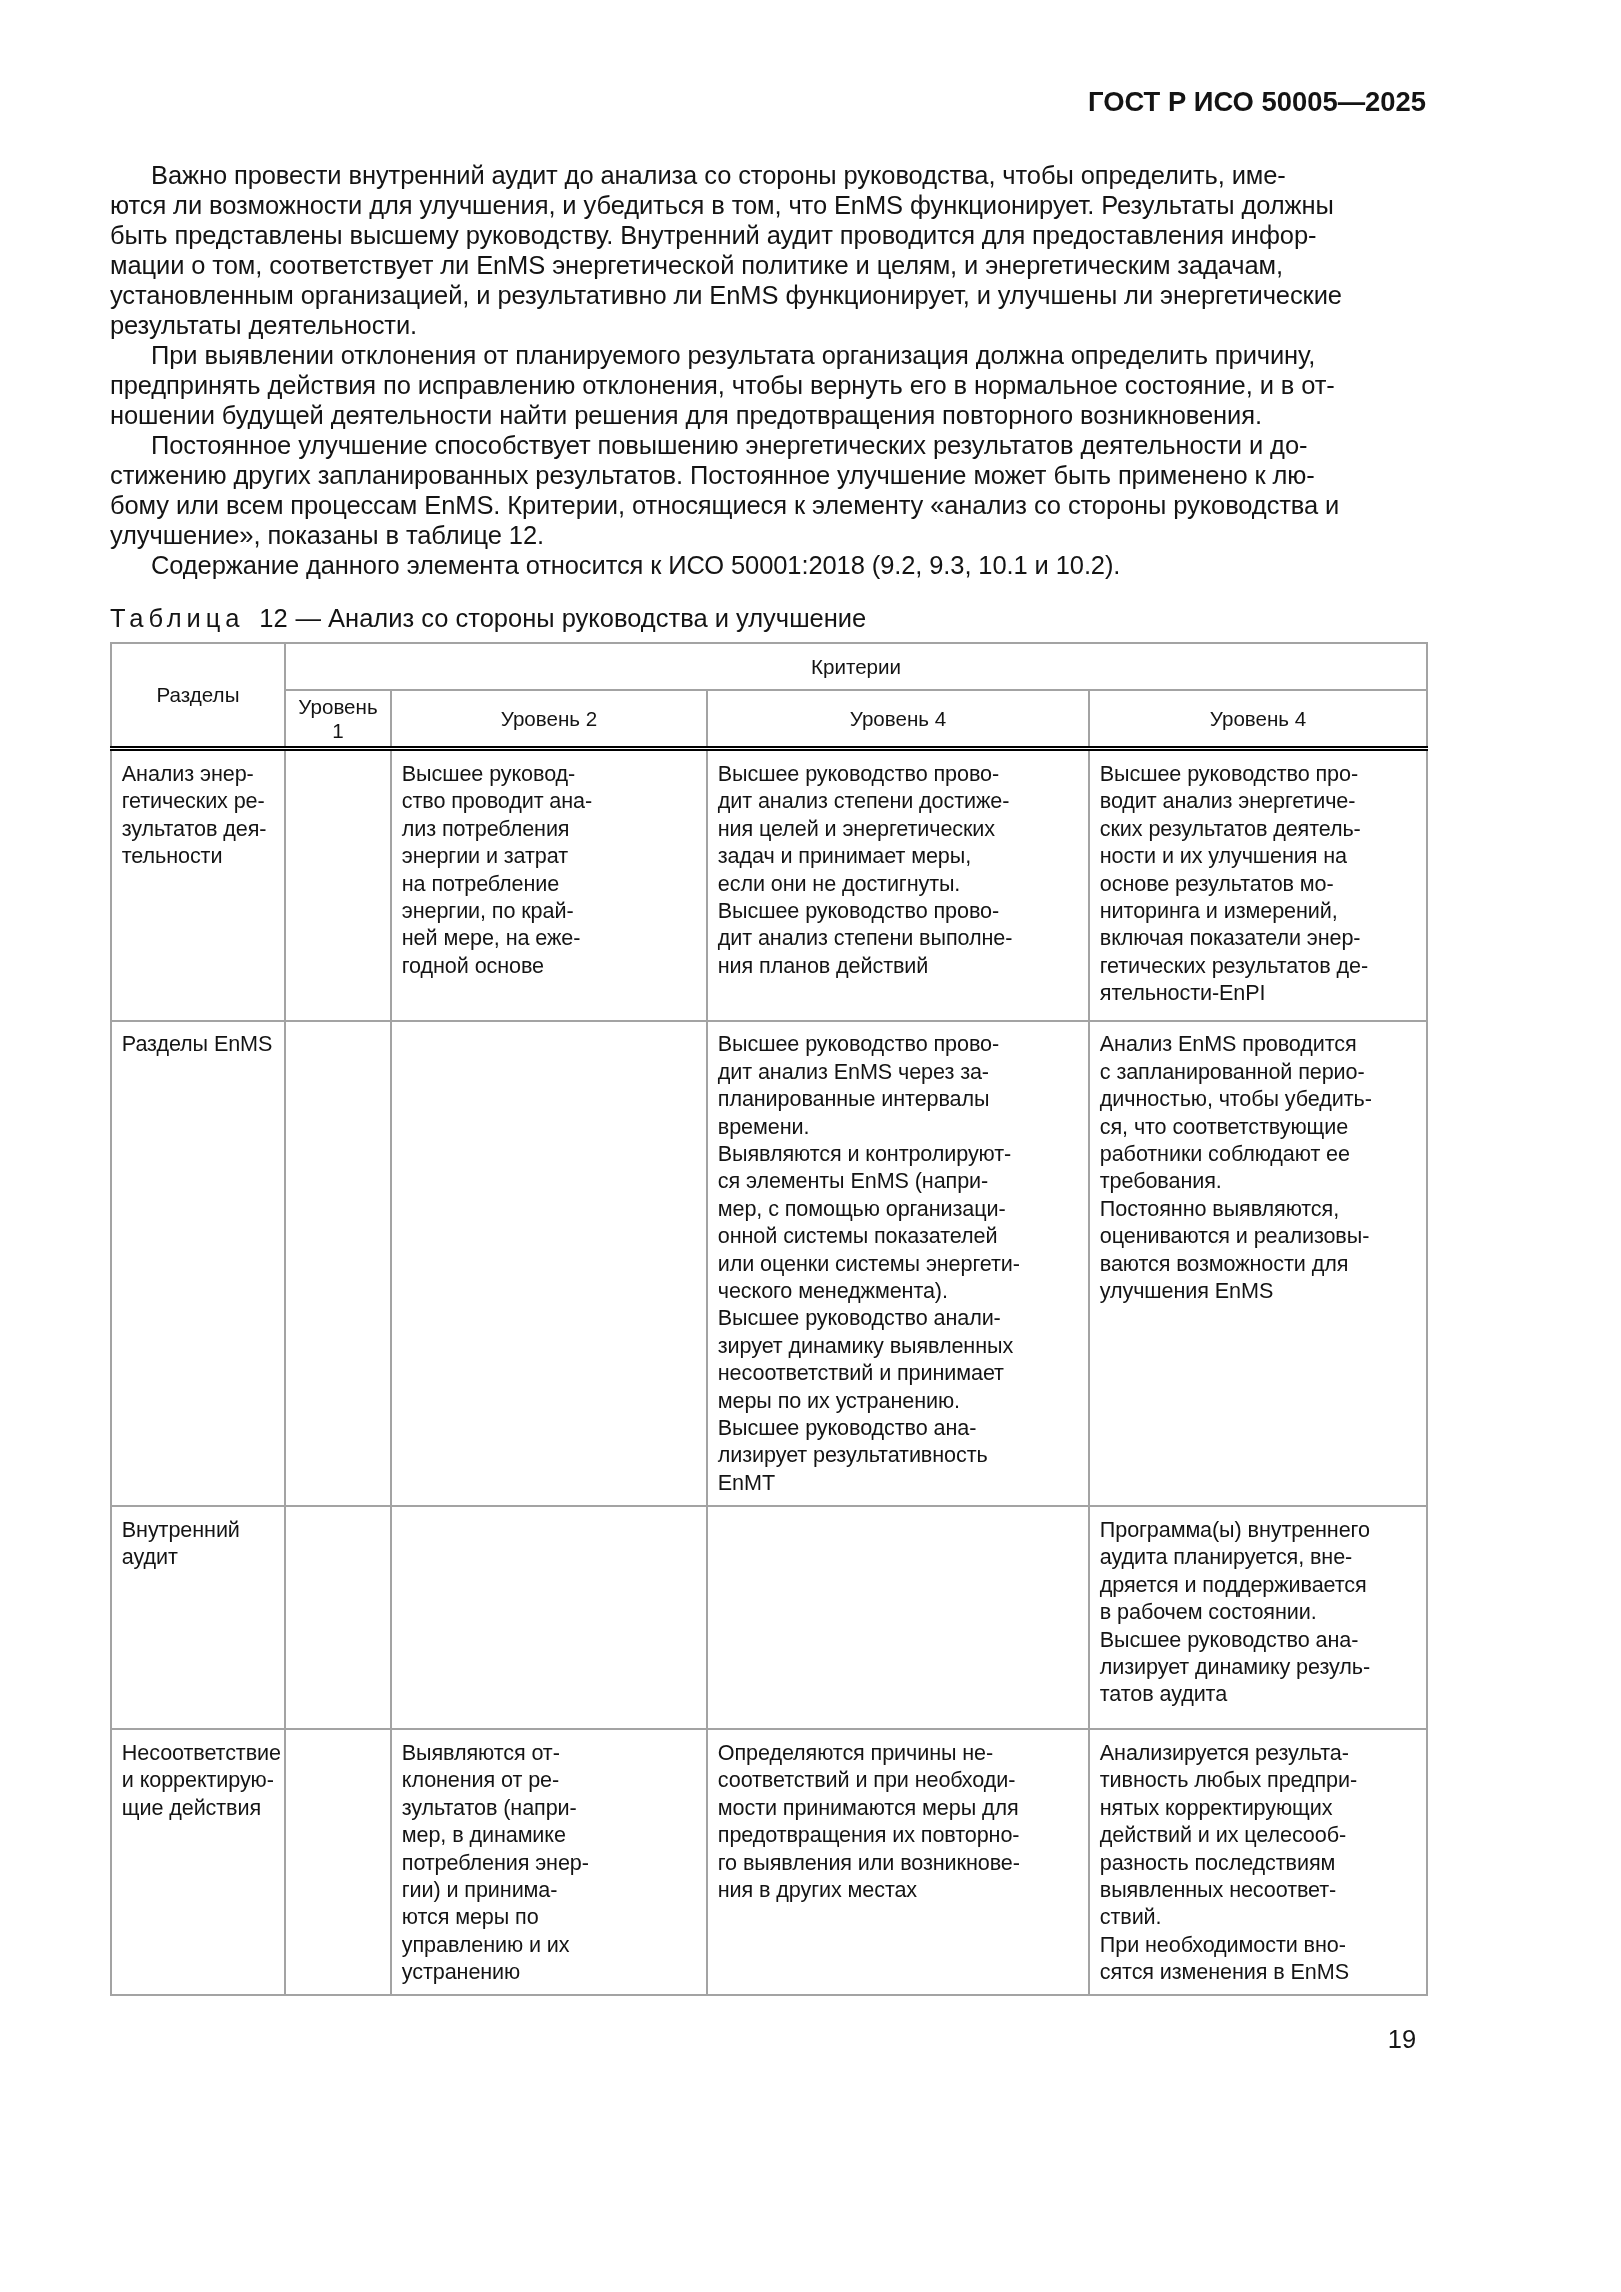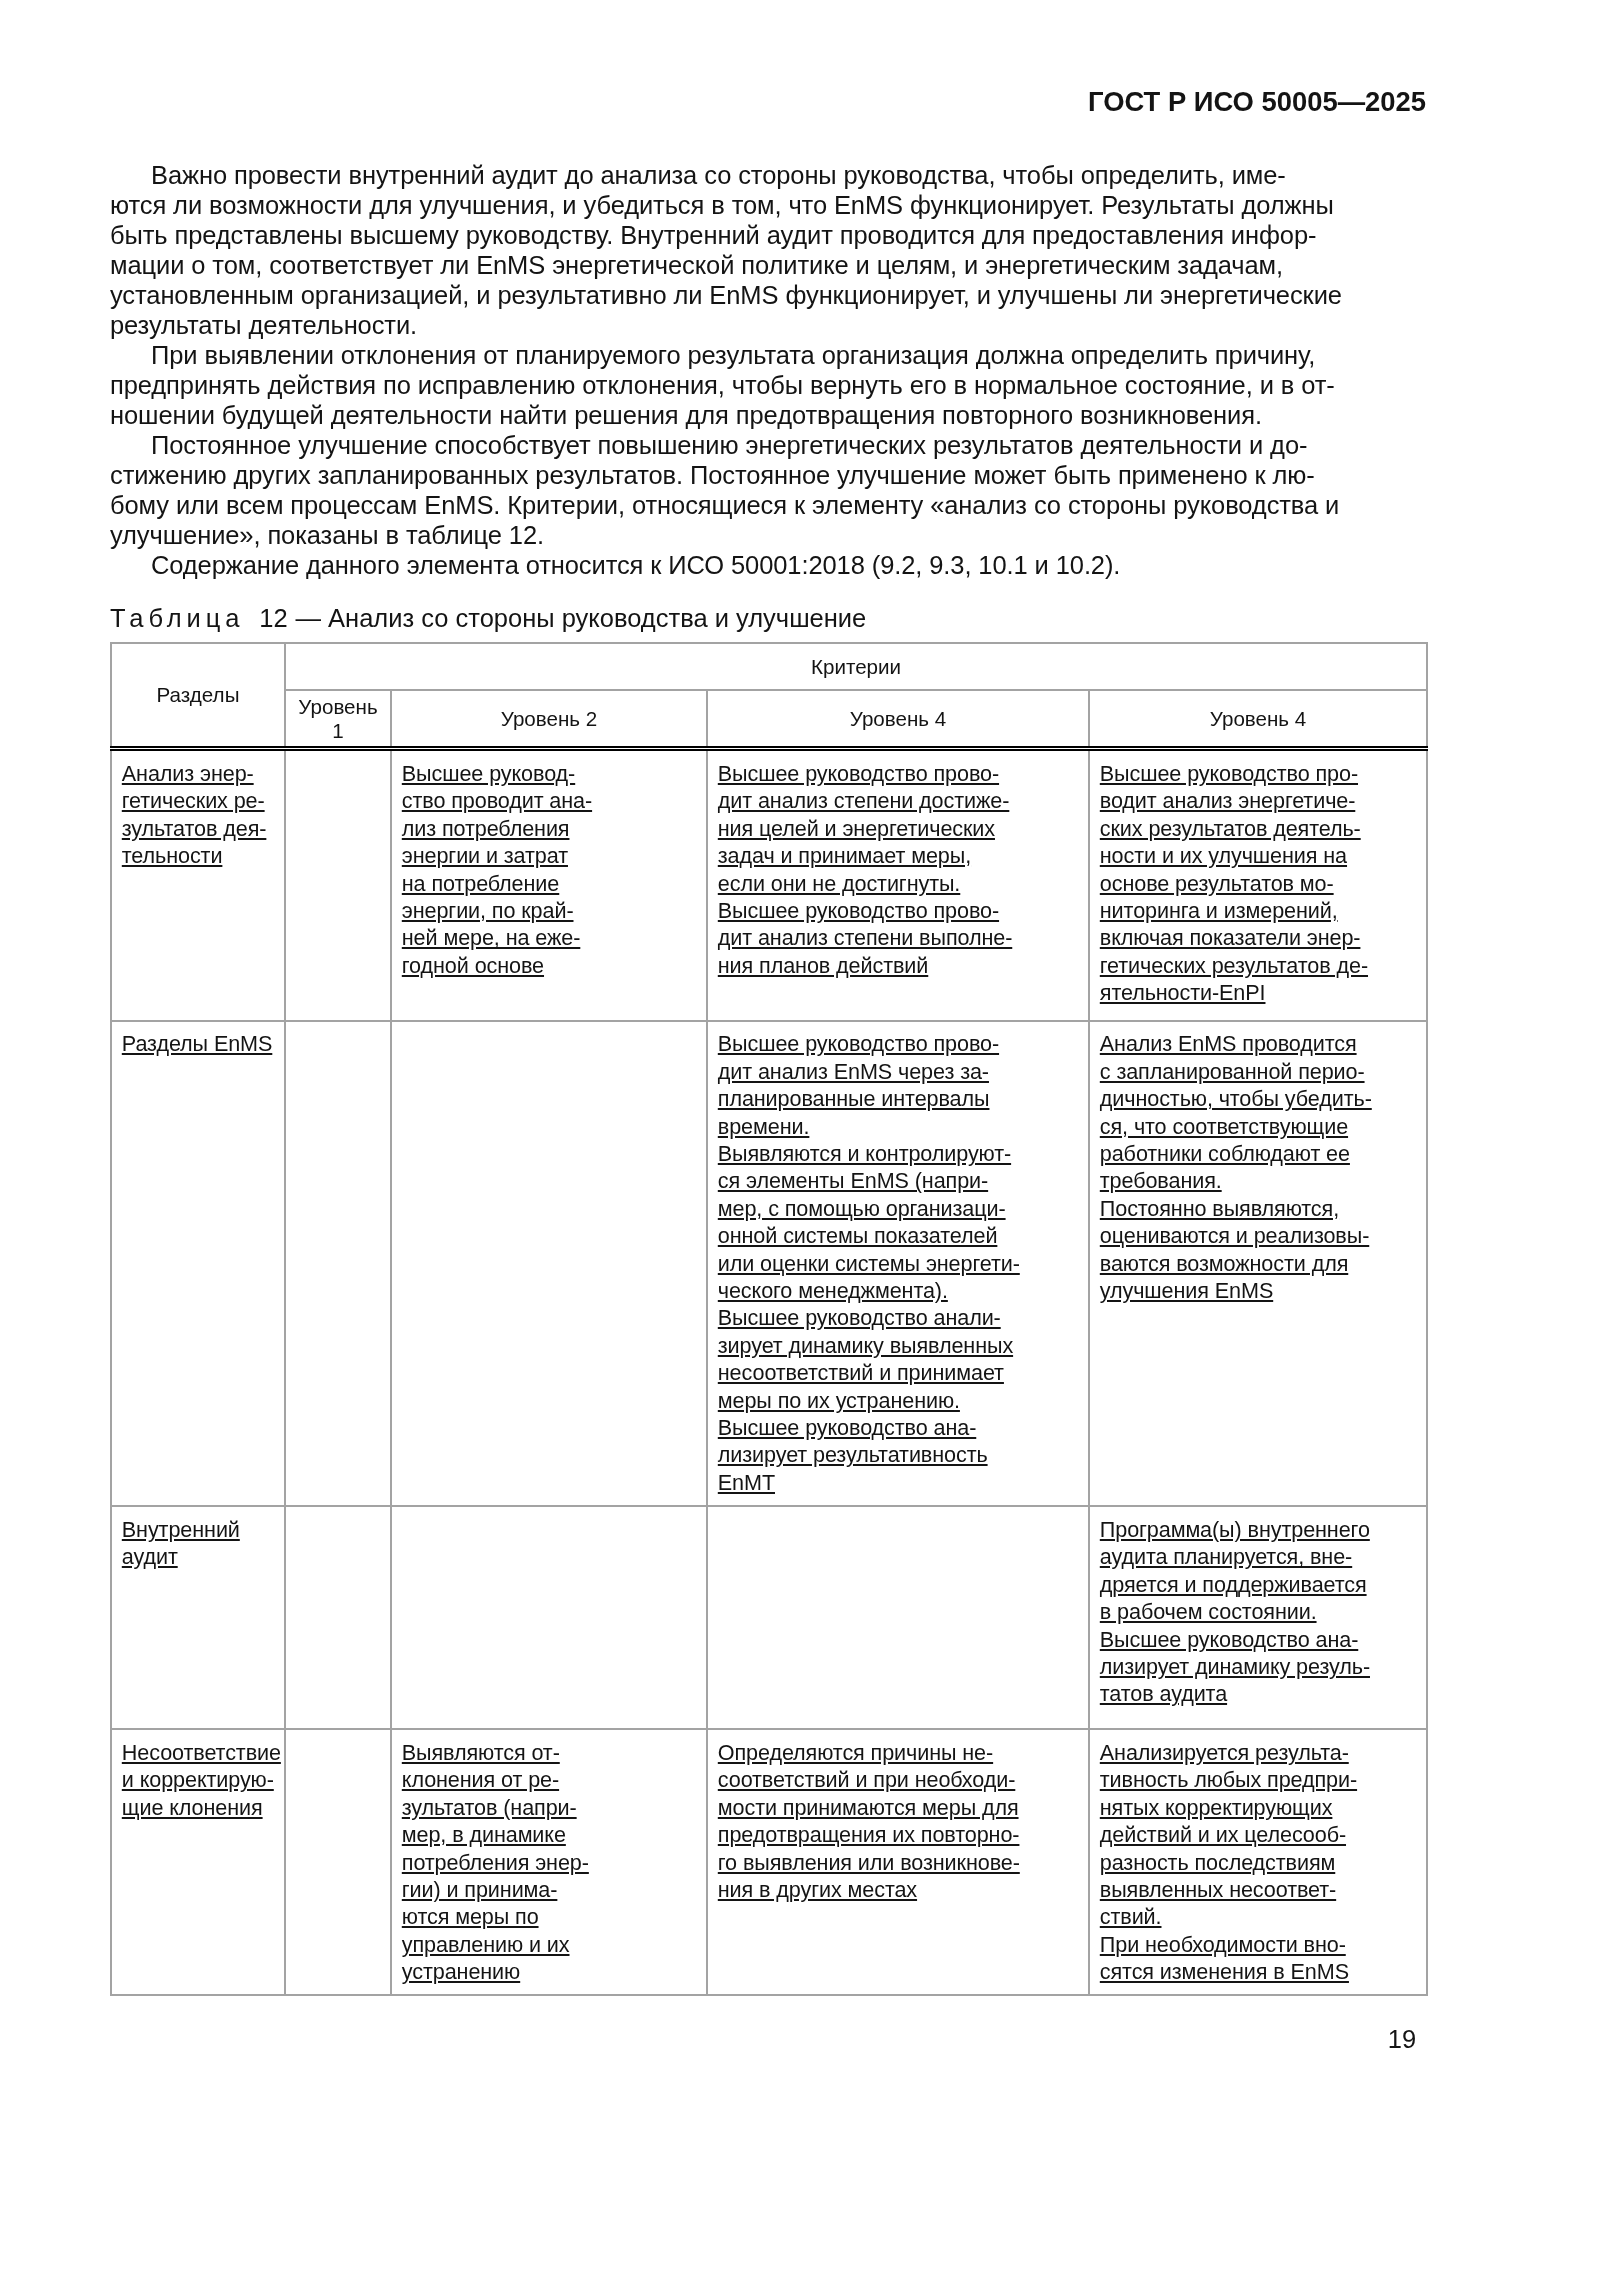--- a/index.html
+++ b/index.html
@@ -62,21 +62,20 @@
     text-align: center;
     vertical-align: middle;
   }
   .gost-table td {
     font-size: 21.6px;
     line-height: 27.4px;
     padding: 8.8px 9.8px;
     vertical-align: top;
     white-space: pre-line;
     letter-spacing: -0.1px;
-    text-decoration: underline;
   }
   tr.header-a { height: 47px; }
   tr.header-b { height: 47px; }
   th.sections-cell,
   tr.header-b th {
     border-bottom: 5.9px double #000;
   }
   tr.row-1 { height: 272px; }
   tr.row-2 { height: 485px; }
   tr.row-3 { height: 223px; }
@@ -209,21 +208,21 @@
 аудита планируется, вне-
 дряется и поддерживается
 в рабочем состоянии.
 Высшее руководство ана-
 лизирует динамику резуль-
 татов аудита</td>
       </tr>
       <tr class="row-4">
         <td>Несоответствие
 и корректирую-
-щие клонения</td>
+щие действия</td>
         <td></td>
         <td>Выявляются от-
 клонения от ре-
 зультатов (напри-
 мер, в динамике
 потребления энер-
 гии) и принима-
 ются меры по
 управлению и их
 устранению</td>

